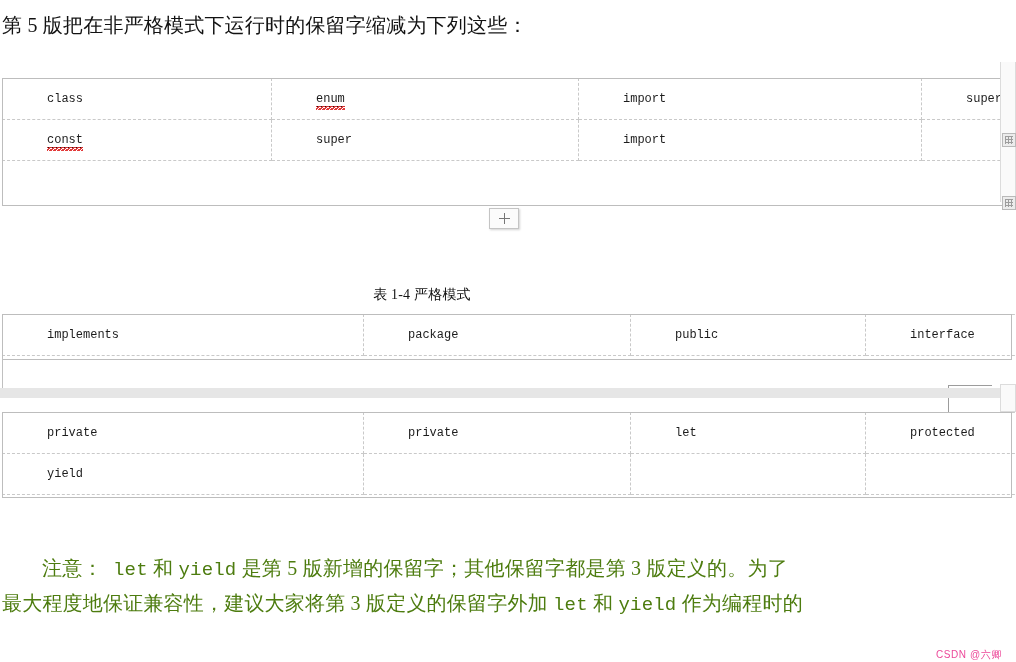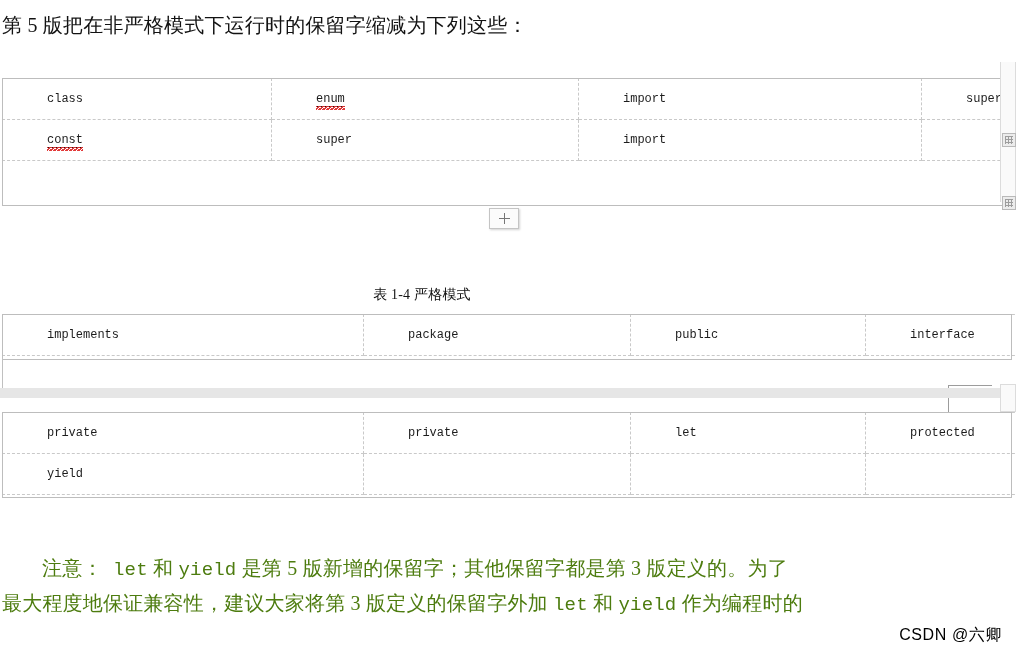--- a/index.html
+++ b/index.html
@@ -252,24 +252,24 @@
   .note .mono {
     font-family: "Liberation Mono", "DejaVu Sans Mono", monospace;
     font-size: 19px;
   }
   .note .indent { display: inline-block; width: 40px; }
 
   
   .watermark {
     position: absolute;
     right: 14px;
-    bottom: 16px;
+    bottom: 0;
     font-family: "Liberation Sans", sans-serif;
-    font-size: 16px;
-    color: #000000;
+    font-size: 10px;
+    color: #ec4899;
     letter-spacing: 0.6px;
     user-select: none;
   }
 </style>
 </head>
 <body>
 
 <div class="page">
 
   <div class="prose line-intro-1">第 5 版把在非严格模式下运行时的保留字缩减为下列这些：</div>

